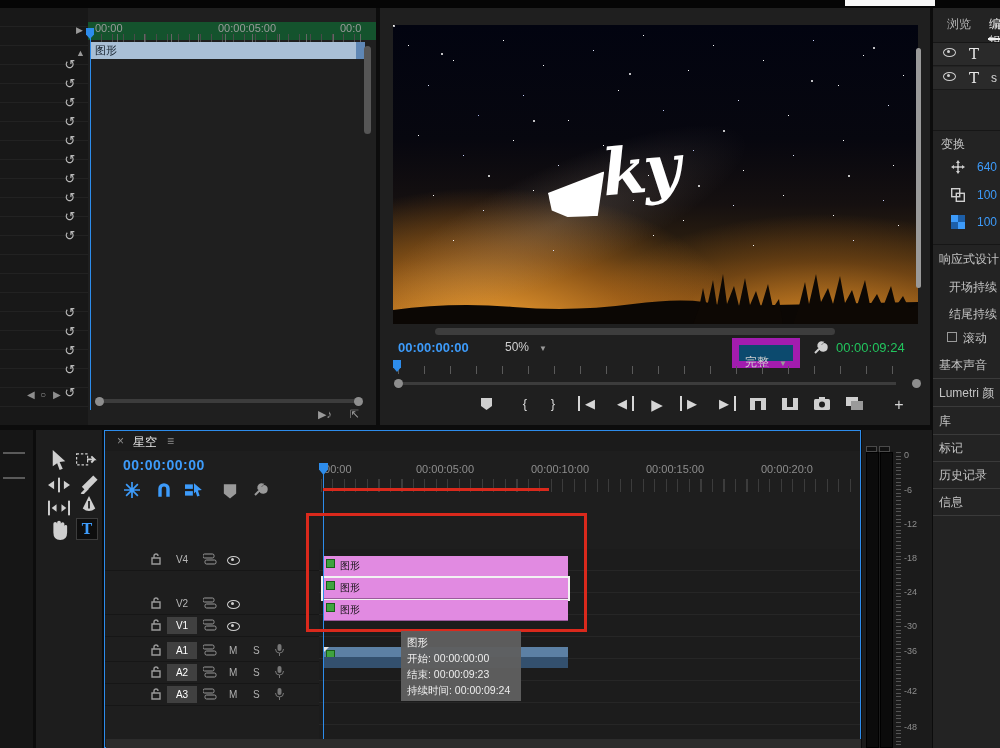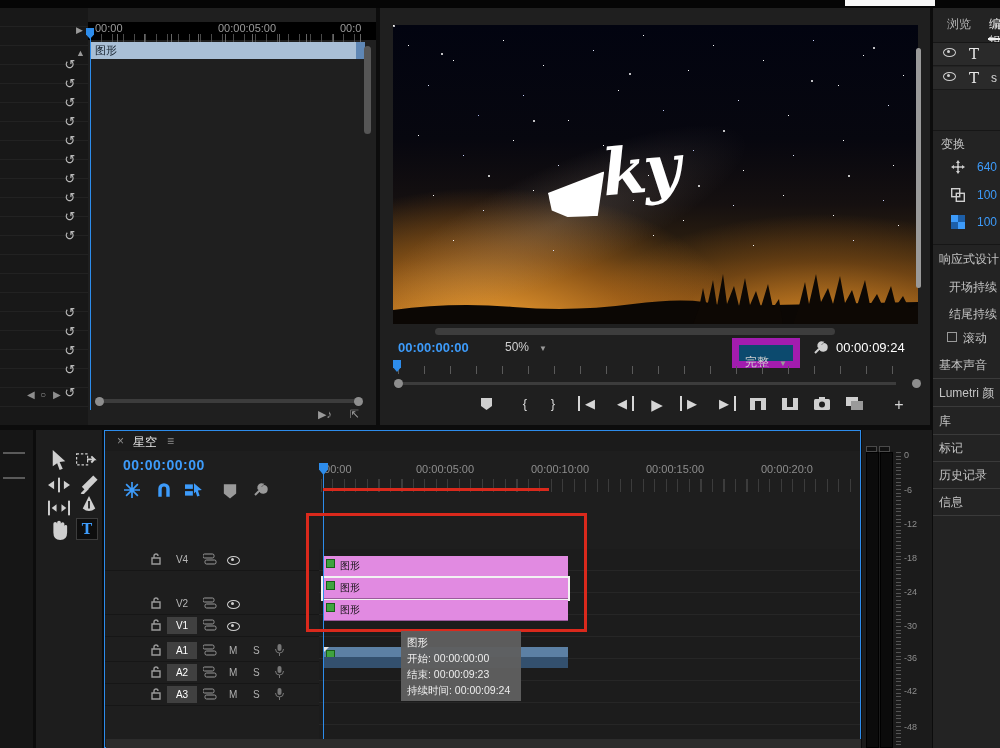--- a/index.html
+++ b/index.html
@@ -9,21 +9,21 @@
   #stage { position:relative; width:1000px; height:748px; background:#0c0c0c; }
 
   
   #topbar { left:0; top:0; width:1000px; height:8px; background:#050505; }
   #topbar-white { left:845px; top:0; width:90px; height:6px; background:#f7f7f7; }
 
   
   #fxctl { left:0; top:8px; width:376px; height:417px; background:#1f1f1f; }
   #fxctl-names { left:0; top:0; width:88px; height:417px; background:#181818;
     background-image:repeating-linear-gradient(180deg, transparent 0 18px, #222 18px 19px); }
-  #fxctl-ruler { left:88px; top:14px; width:288px; height:18px; background:#000000; font-size:11px; color:#9a9a9a;text-decoration:underline; }
+  #fxctl-ruler { left:88px; top:14px; width:288px; height:18px; background:#14532d; font-size:11px; color:#9a9a9a;text-decoration:underline; }
   #fxctl-ticks { left:90px; top:26px; width:274px; height:8px;
     background:repeating-linear-gradient(90deg,#4a4a4a 0 1px,transparent 1px 11px),
                repeating-linear-gradient(90deg,#666 0 1px,transparent 1px 27px); }
   .fx-rlabel { position:absolute; top:0; }
   #fxctl-clipbar { left:90px; top:34px; width:275px; height:17px; background:#a9bfd6; color:#15202c;
     font-size:11px; line-height:17px; padding-left:5px; }
   #fxctl-clipbar-end { left:356px; top:34px; width:9px; height:17px; background:#5f87b5; }
   #fxctl-playhead { left:90px; top:20px; width:1px; height:382px; background:#2d8ceb; }
   #fxctl-playhead-head { left:86px; top:20px; width:8px; height:11px; background:#2d8ceb;
     clip-path:polygon(0 0,100% 0,100% 60%,50% 100%,0 60%); }
@@ -59,21 +59,21 @@
   #sky-title { left:155px; top:118px; width:260px; height:90px; transform:rotate(-5deg); color:#fff; }
   #sky-wedge { left:0; top:22px; width:58px; height:44px; background:#fff;
       clip-path:polygon(0 38%, 100% 0, 82% 100%, 30% 96%, 4% 78%); }
   #sky-ky { left:56px; top:-14px; font-family:"DejaVu Serif","Liberation Serif",serif;
       font-style:italic; font-weight:bold; font-size:64px; letter-spacing:-3px; }
   #mon-horizon { left:0; bottom:0; width:525px; height:80px; }
   #mon-vscroll { left:536px; top:40px; width:5px; height:240px; background:#9a9a9a; border-radius:3px; }
   #mon-hscroll { left:55px; top:320px; width:400px; height:7px; background:#3d3d3d; border-radius:4px; }
   #mon-info { left:0; top:328px; width:550px; height:24px; font-size:13px; }
   .tc-blue { color:#3d9bfa; font-weight:bold; }
-  .tc-gray { color:#ffffff; }
+  .tc-gray { color:#22c55e; }
   .dropdown { position:absolute; height:19px; font-size:12px; color:#cfcfcf; line-height:19px; }
   .dd-box { border:7px solid #a21caf; background:#0c4a6e; padding:8px 6px; }
   .chev { font-size:8px; color:#9a9a9a; margin-left:10px; }
   #mon-scrub { left:13px; top:354px; width:524px; height:14px; }
   #mon-scrub-ticks { left:5px; top:4px; width:514px; height:8px;
       background:repeating-linear-gradient(90deg,#5a5a5a 0 1px,transparent 1px 26px); }
   #mon-playhead { left:13px; top:352px; width:8px; height:12px; background:#2d8ceb;
       clip-path:polygon(0 0,100% 0,100% 60%,50% 100%,0 60%); }
   #mon-hscroll2 { left:20px; top:374px; width:496px; height:3px; background:#3c3c3c; }
   #mon-transport { left:0; top:382px; width:550px; height:34px; color:#d6d6d6; }
@@ -543,18 +543,18 @@
     <div class="meter-cap" style="left:17px"></div>
     <div class="meter-bar" style="left:4px"></div>
     <div class="meter-bar" style="left:18px"></div>
     <div id="meter-ticks"></div>
     <span class="db" style="top:20px">0</span>
     <span class="db" style="top:55px">-6</span>
     <span class="db" style="top:89px">-12</span>
     <span class="db" style="top:123px">-18</span>
     <span class="db" style="top:157px">-24</span>
     <span class="db" style="top:191px">-30</span>
-    <span class="db" style="top:223px">-36</span>
+    <span class="db" style="top:216px">-36</span>
     <span class="db" style="top:256px">-42</span>
     <span class="db" style="top:292px">-48</span>
   </div>
 
 </div>
 
 </body></html>

